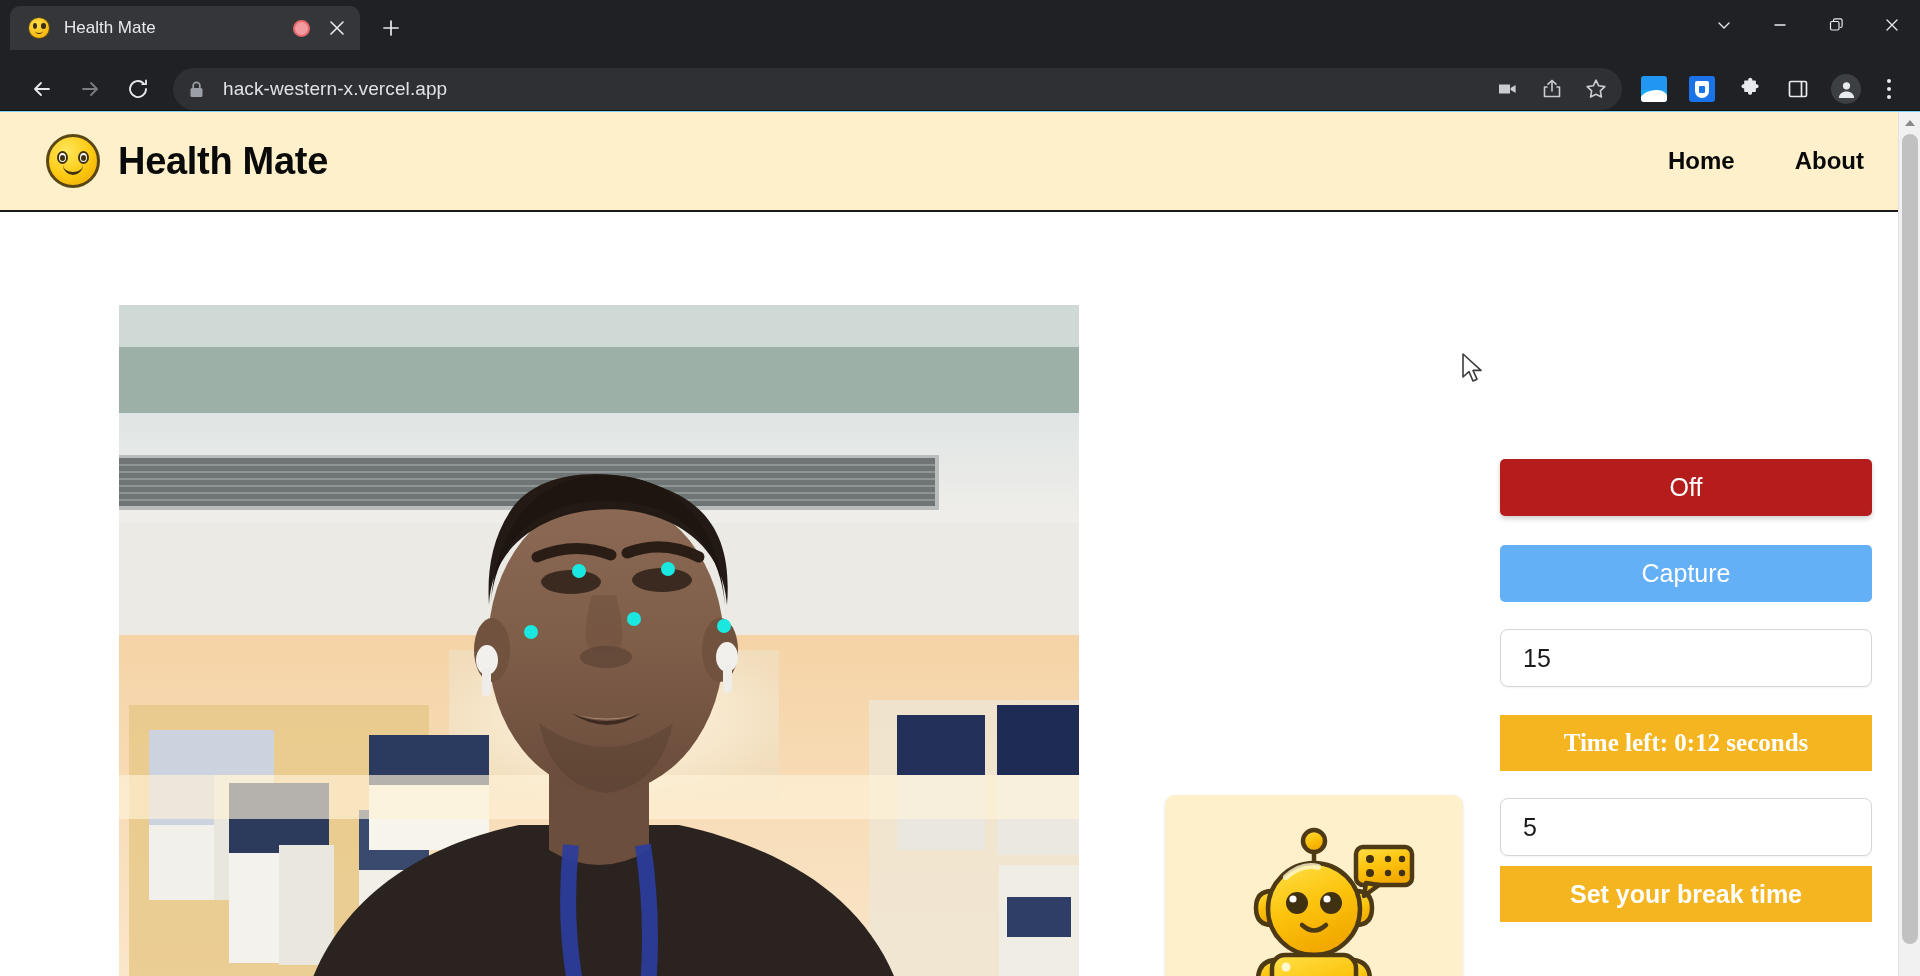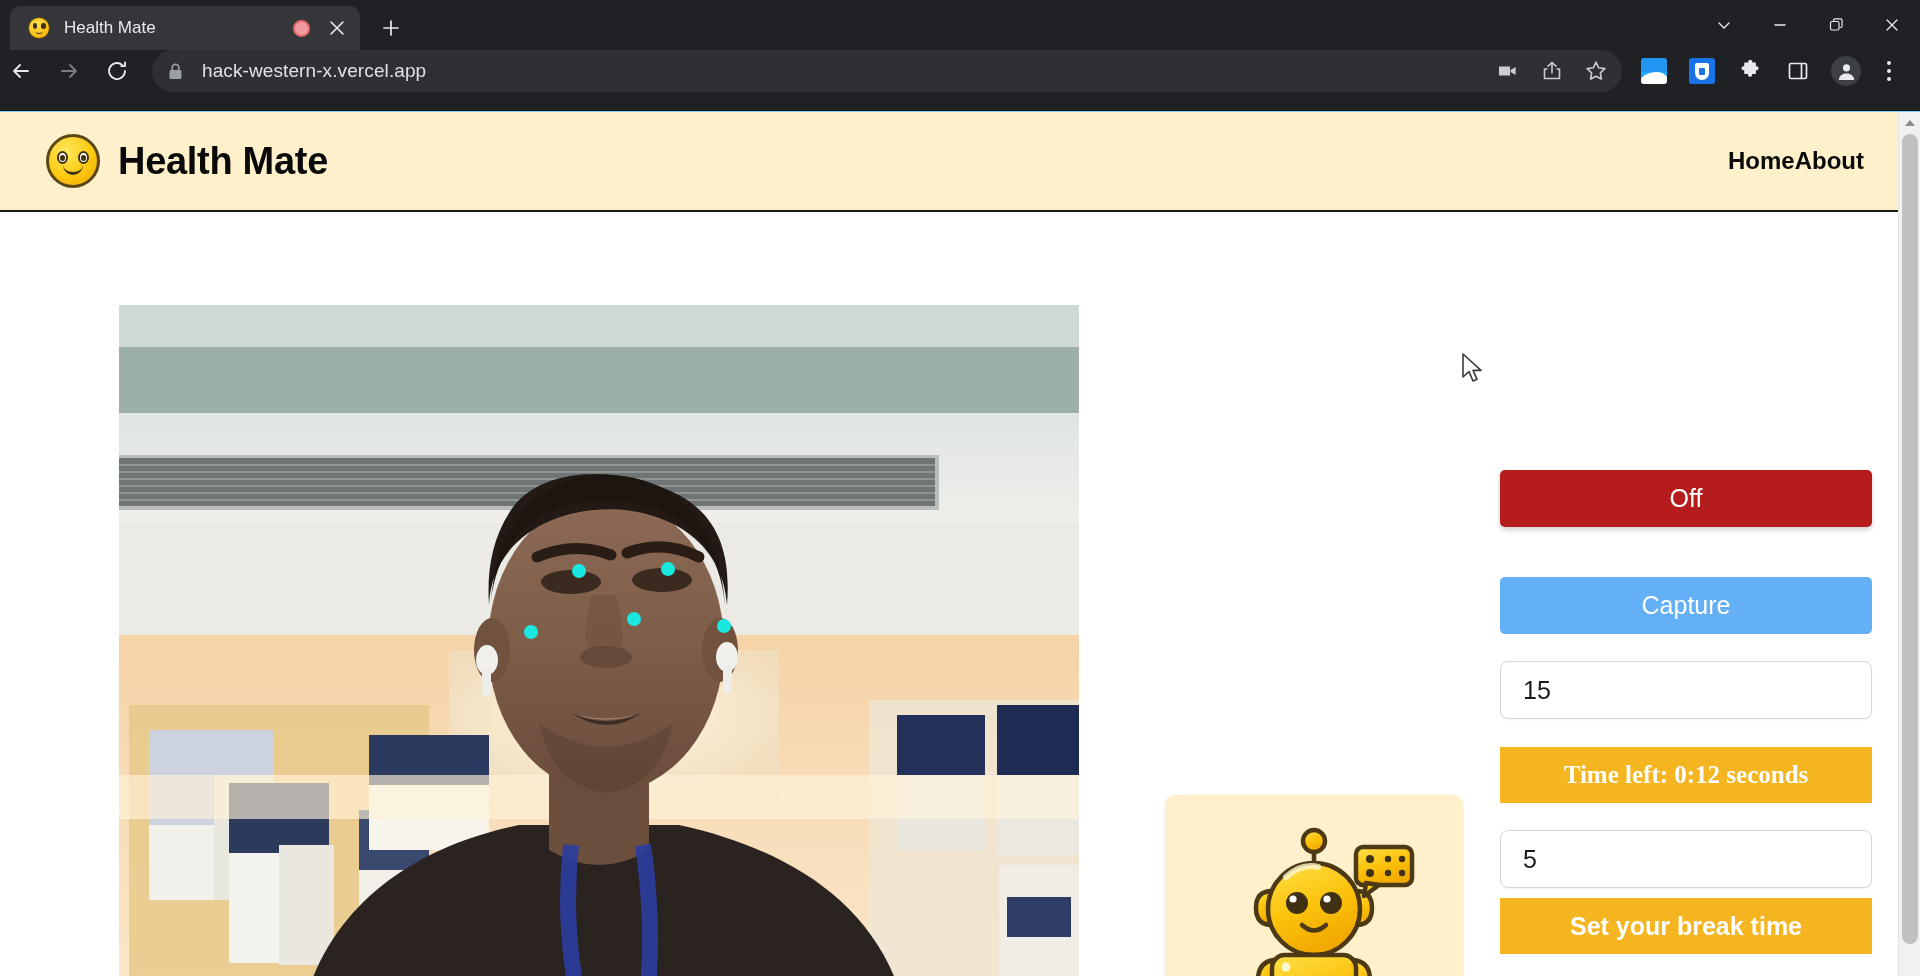--- a/index.html
+++ b/index.html
@@ -69,21 +69,21 @@
     display:flex; align-items:center;
   }
   .wc {
     width: 56px; height: 50px; display:flex; align-items:center; justify-content:center;
     color:#e8eaed;
   }
   .wc svg { display:block; }
 
   .toolbar {
     height: 61px; background: #202124;
-    display:flex; align-items:flex-start; padding: 0 14px 0 0;
+    display:flex; align-items:flex-end; padding: 0 14px 0 21px;
     border-bottom: 1px solid #121316;
   }
   .navbtn {
     width: 42px; height: 42px; margin-right: 6px;
     display:flex; align-items:center; justify-content:center;
     border-radius: 50%; color:#e8eaed;
   }
   .navbtn.disabled { color:#7a7d81; }
   .omnibox {
     flex: 1; height: 42px; margin: 0 10px 0 8px;
@@ -149,21 +149,21 @@
   .brand-logo .eye.r { right:8px; }
   .brand-logo .eye::after {
     content:""; position:absolute; left:1px; top:2px; width:5px; height:6px;
     border-radius:50%; background:#3f3110;
   }
   .brand-logo .smile {
     position:absolute; bottom:10px; left:50%; transform:translateX(-50%);
     width:20px; height:10px; border-bottom:3px solid #3f3110; border-radius:0 0 20px 20px;
   }
   .brand-name { font-size: 38px; font-weight: 700; color:#0a0a0a; letter-spacing:-.3px; }
-  .nav { margin-left:auto; display:flex; align-items:center; }
+  .nav { margin-left:auto; display:flex; align-items:center; gap: 60px; }
   .nav a { font-size: 24px; font-weight:700; color:#0a0a0a; text-decoration:none; }
 
   .main {
     position:relative; height: 762px; background:#fff;
   }
   .video-wrap {
     position:absolute; left: 119px; top: 93px;
     width: 960px; height: 723px;
     background:#7e878b; overflow:hidden;
   }
@@ -175,34 +175,34 @@
     width: 298px; height: 355px;
     background:#fdf0ca; border-radius:10px;
     box-shadow: 0 1px 3px rgba(0,0,0,.12);
     display:flex; flex-direction:column; align-items:center;
     padding-top: 20px;
   }
   .robot-card svg { display:block; }
 
   
   .controls {
-    position:absolute; left: 1500px; top: 11px; width: 372px;
+    position:absolute; left: 1500px; top: 0; width: 372px;
   }
   .btn {
     display:block; width: 372px; border: none;
     font-family: "Liberation Sans", sans-serif;
     cursor: pointer; text-align:center;
   }
   .btn-off {
     height: 57px; margin-top: 247px;
     background:#b51c1c; color:#fff; font-size:25px;
     border-radius:5px; box-shadow: 0 3px 5px rgba(0,0,0,.18);
   }
   .btn-capture {
-    height: 57px; margin-top: 50px;
+    height: 57px; margin-top: 29px;
     background:#64b0f7; color:#fff; font-size:25px; border-radius:5px;
   }
   .field {
     width:372px; height: 58px; margin-top: 27px;
     background:#fff; border:1px solid #d6d6d6; border-radius:8px;
     box-shadow: 0 1px 2px rgba(0,0,0,.05);
     display:flex; align-items:center; padding: 4px 22px;
     font-size: 25px; color:#1b1b1b;
     font-family:"Liberation Sans", sans-serif;
   }

